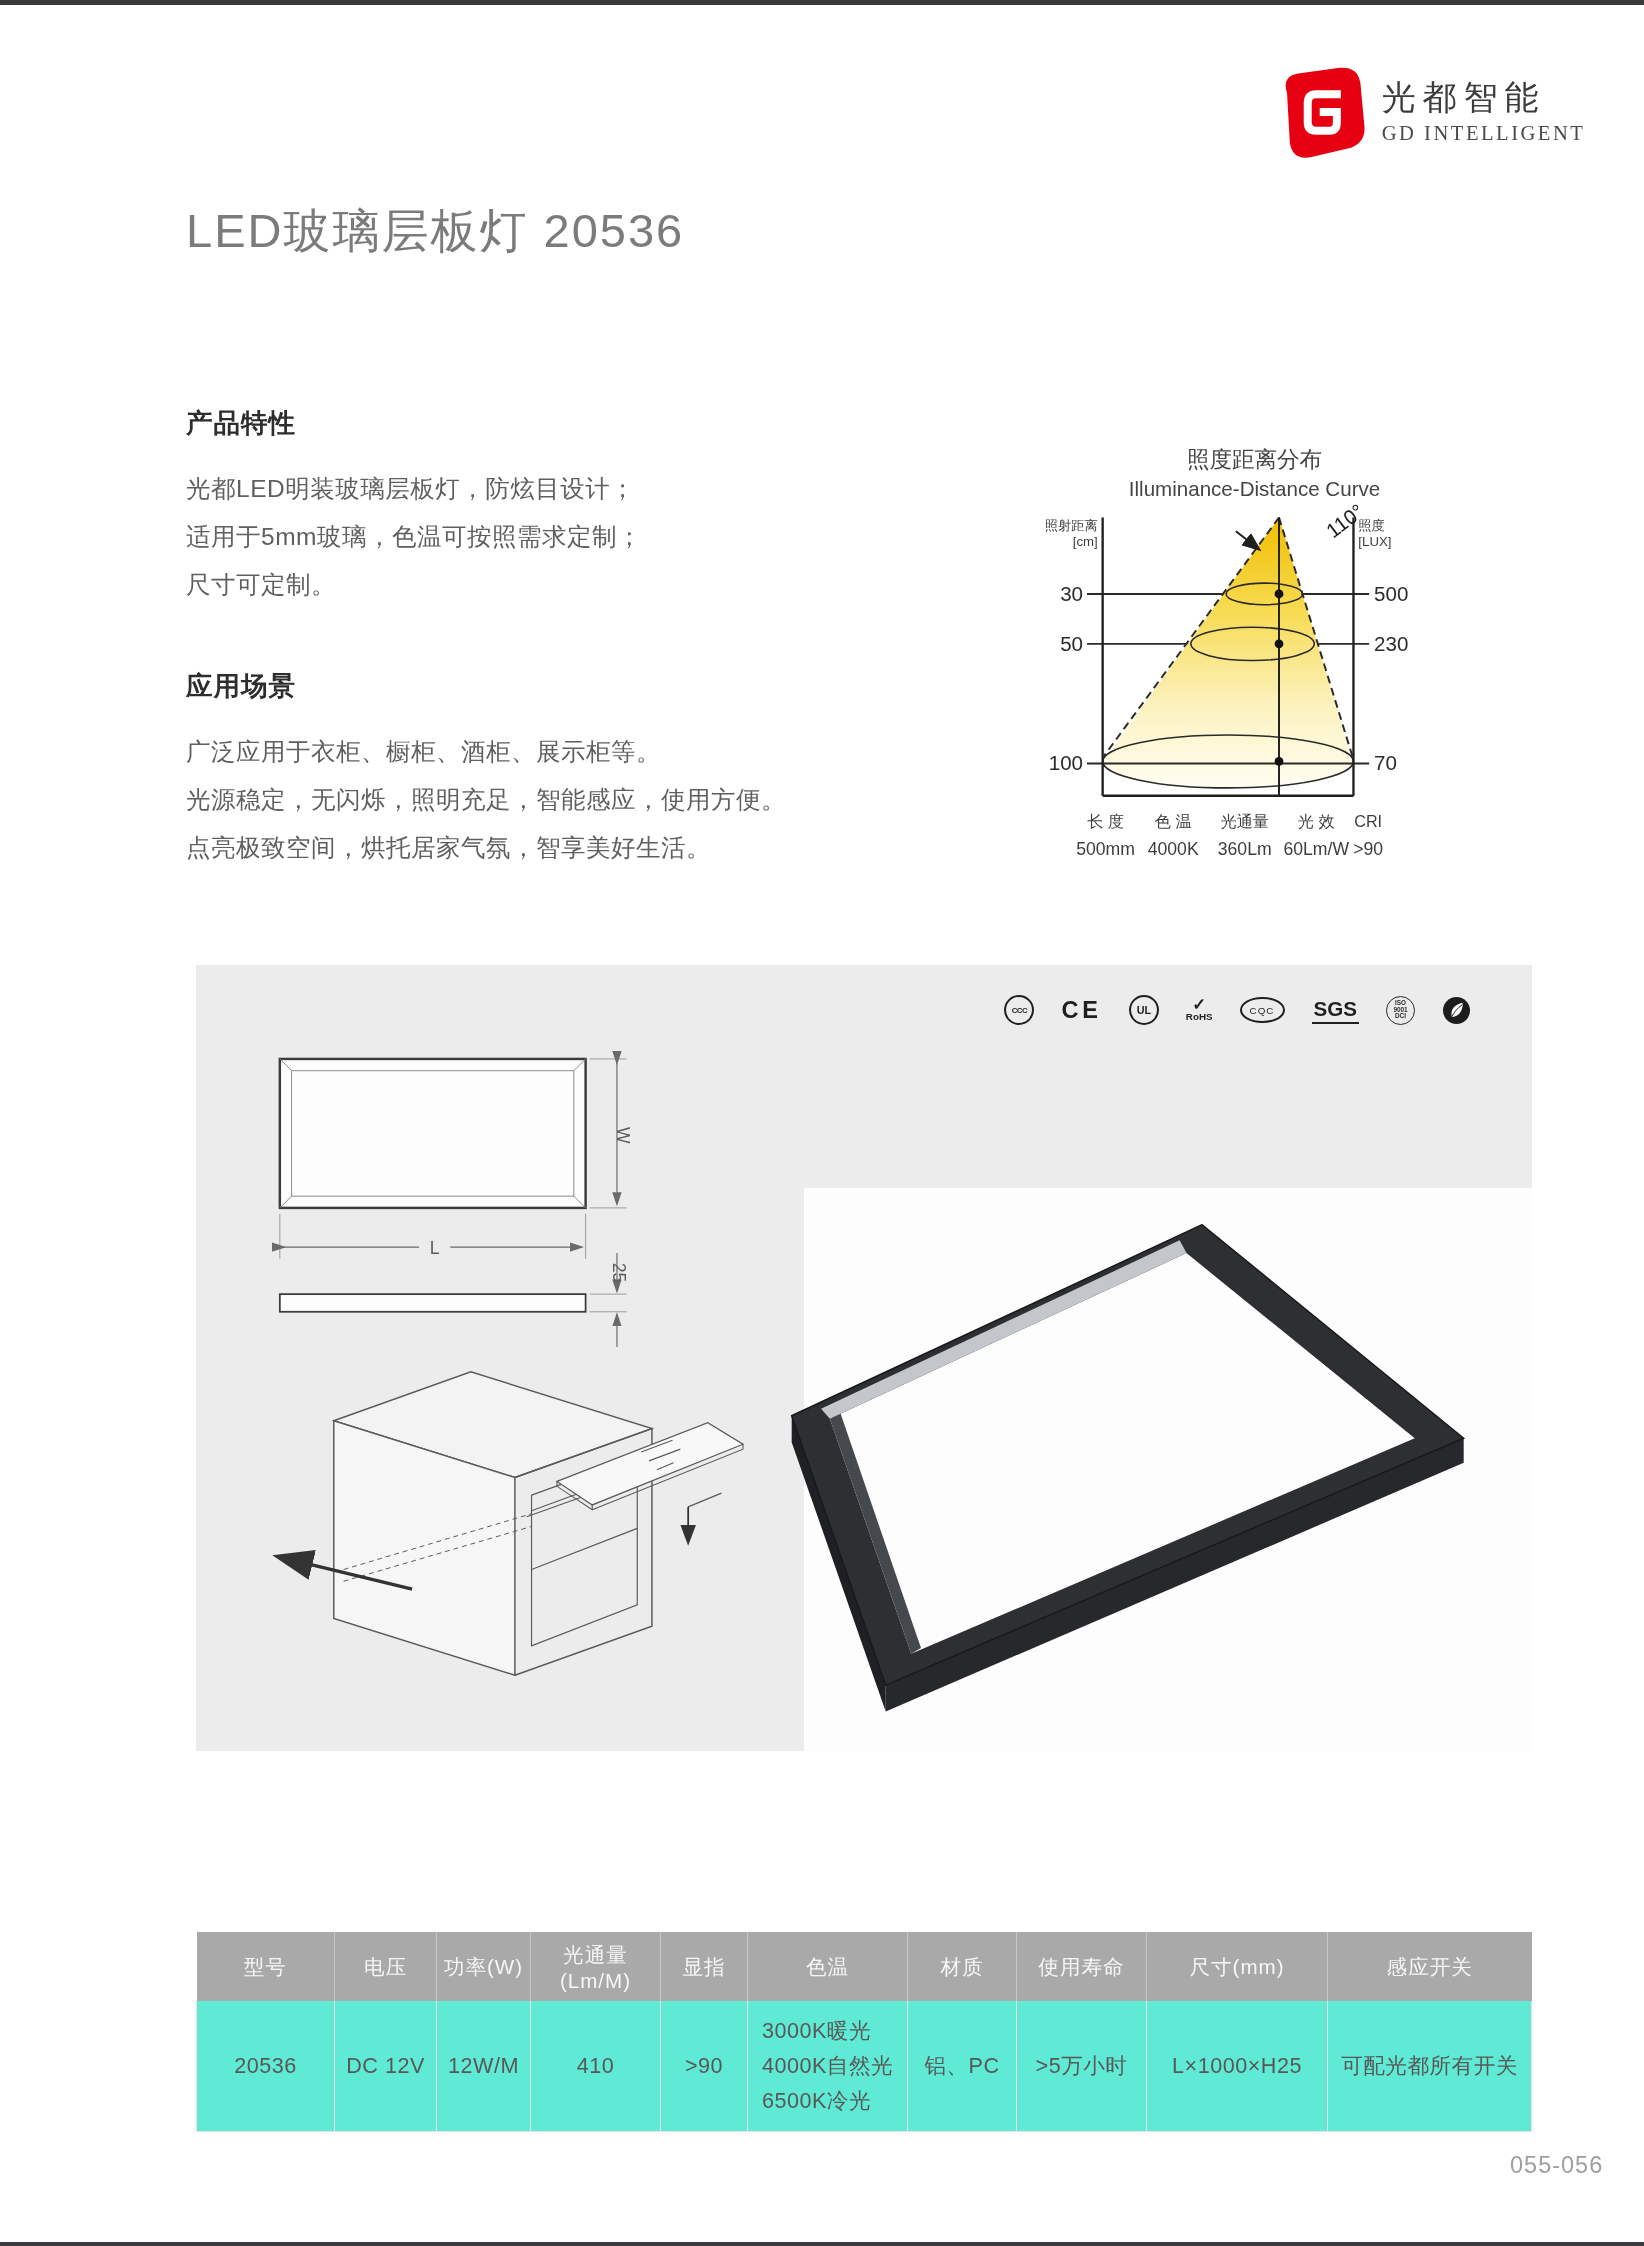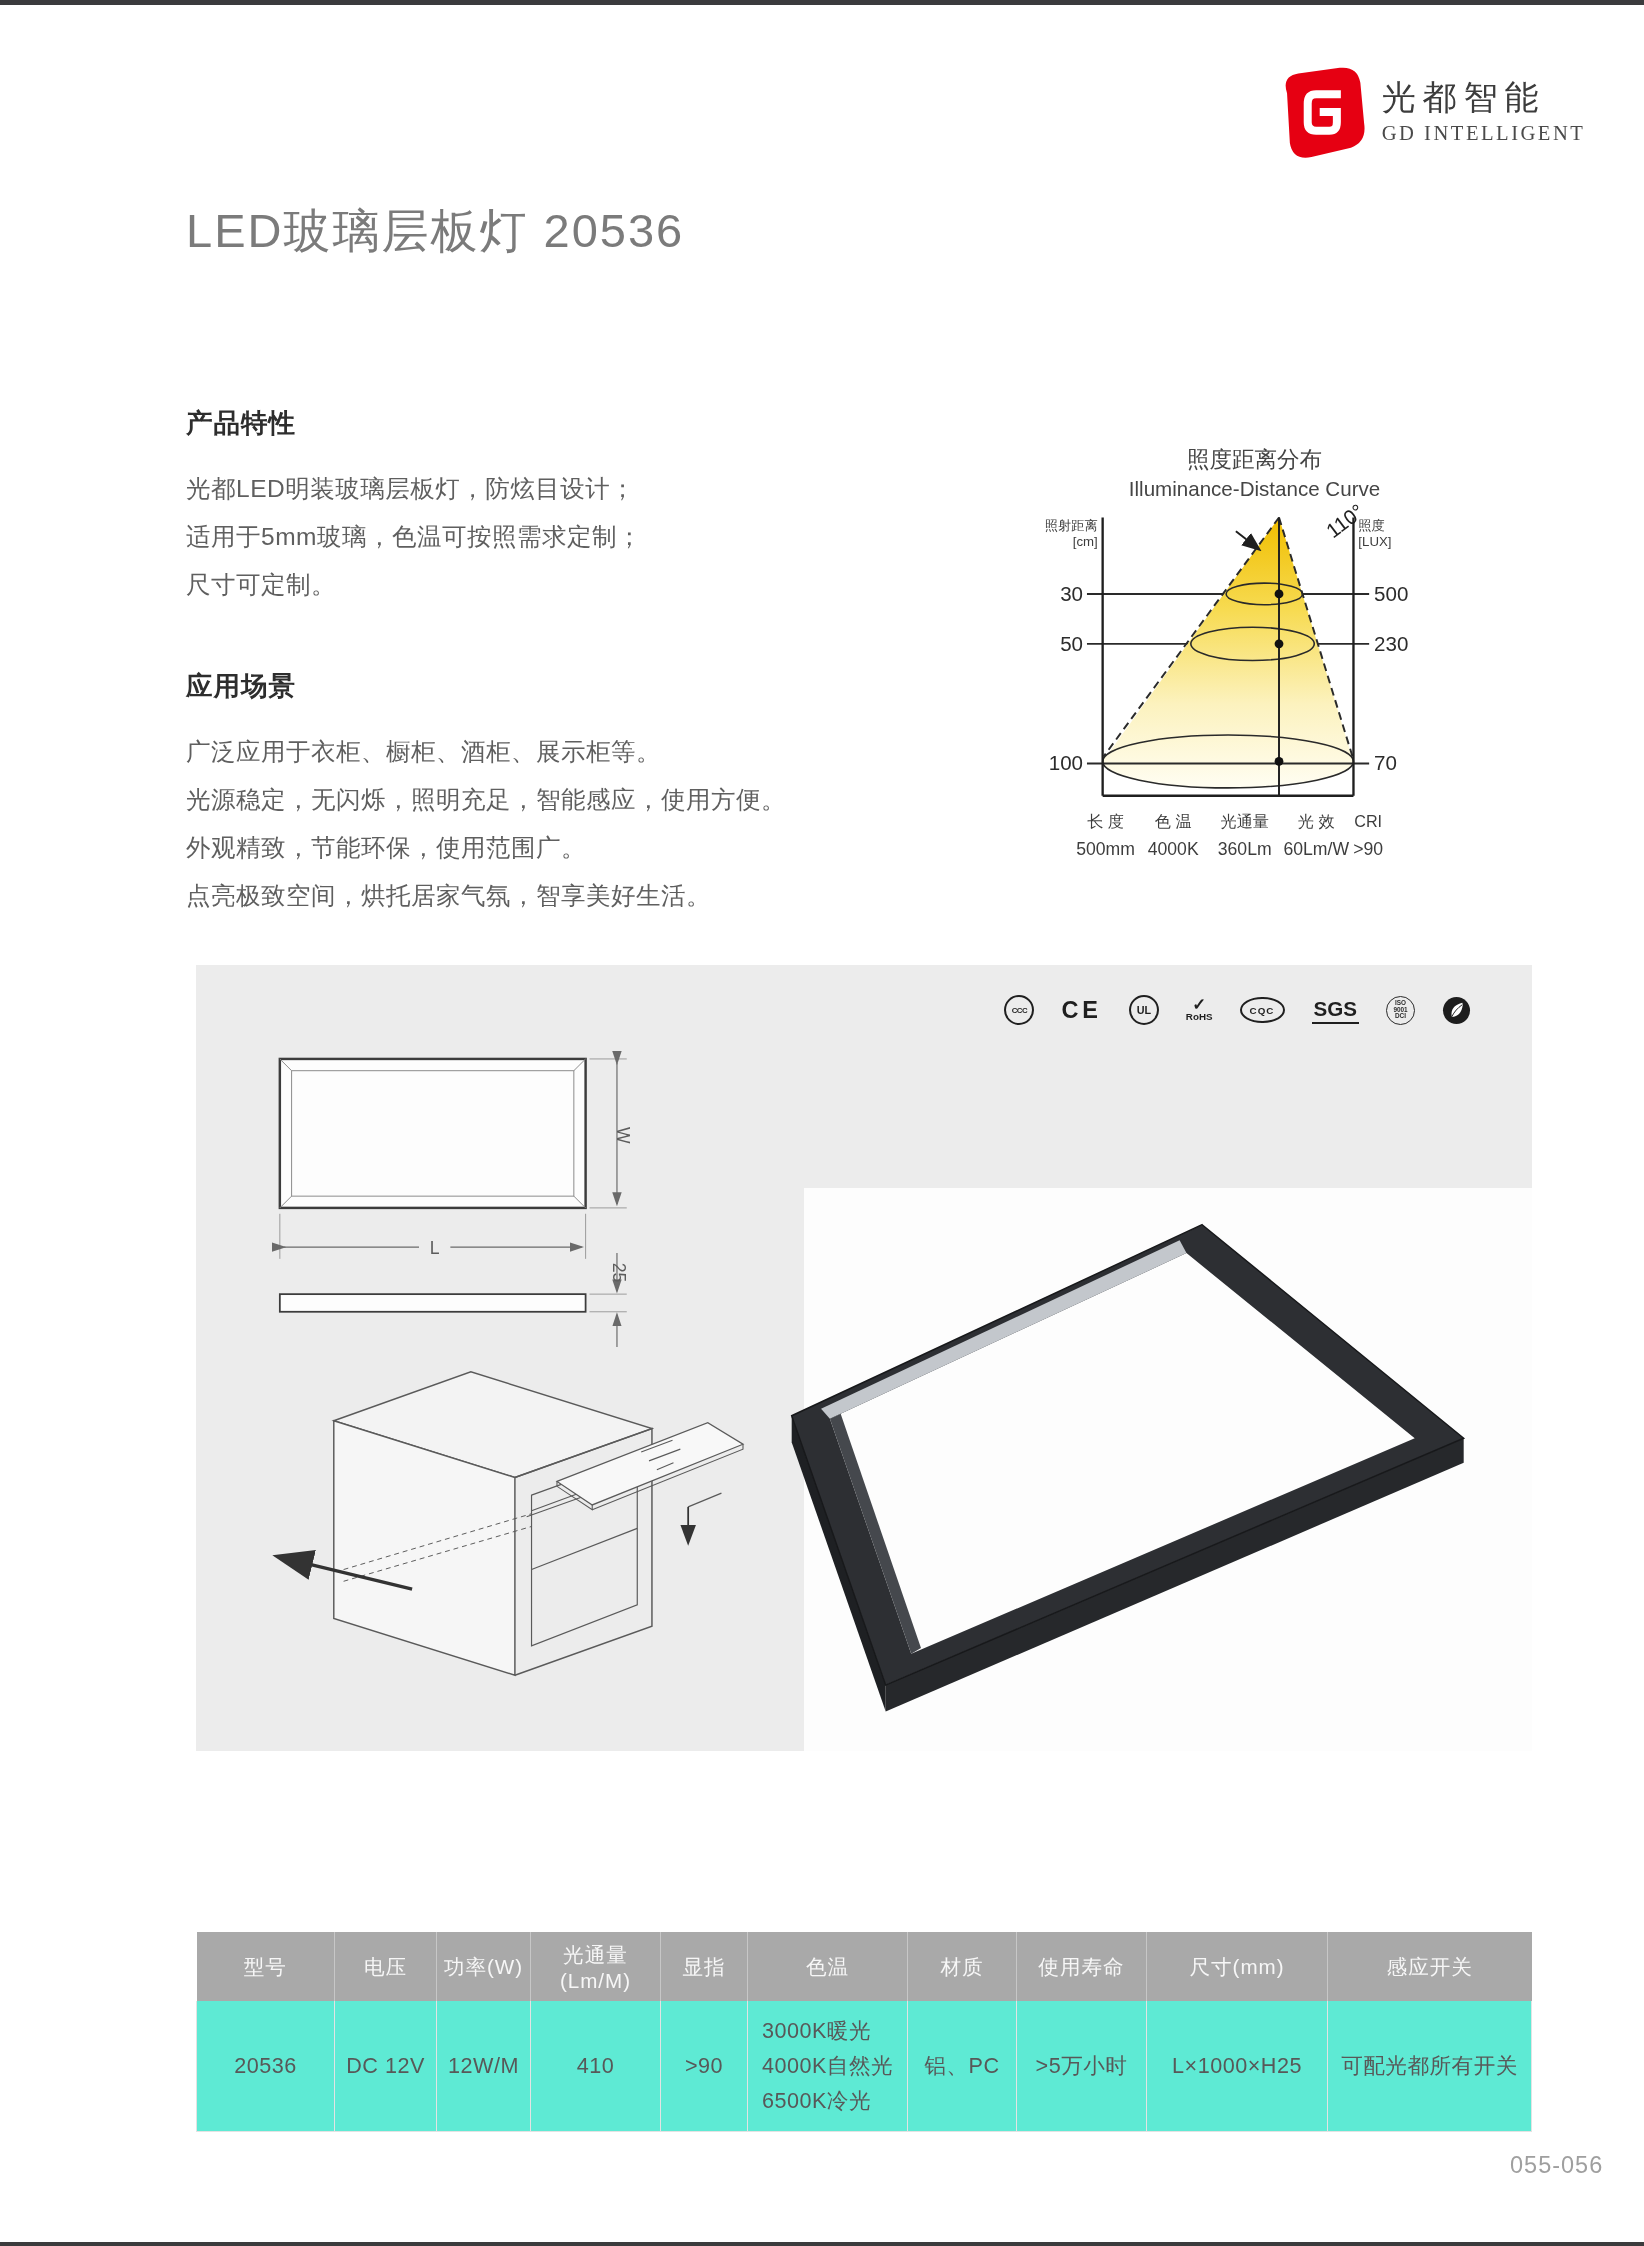--- a/index.html
+++ b/index.html
@@ -33,21 +33,21 @@
   .certs { position:absolute; top:25.5px; right:61px; display:flex; align-items:center; gap:27px; height:39px; }
   .cert-circle { width:30px; height:30px; border:2.4px solid #1f1f1f; border-radius:50%;
      display:flex; align-items:center; justify-content:center; color:#1f1f1f; font-weight:700; }
   .cert-ccc { font-size:7.8px; letter-spacing:-0.5px; }
   .cert-ce { font-size:23.5px; font-weight:700; color:#1f1f1f; letter-spacing:3.9px; }
   .cert-ul { font-size:10.8px; }
   .cert-rohs { display:flex; flex-direction:column; align-items:center; color:#1f1f1f; font-weight:700; }
   .cert-rohs .check { font-size:16.7px; line-height:13.7px; }
   .cert-rohs .label { font-size:9.8px; }
   .cert-oval { width:45px; height:26.5px; border:2.2px solid #1f1f1f; border-radius:50%;
-     display:flex; align-items:center; justify-content:center; font-size:9.8px; font-weight:700; color:#1f1f1f; letter-spacing:1px; }
+     display:flex; align-items:center; justify-content:center; font-size:9.8px; font-weight:400; color:#1f1f1f; letter-spacing:1px; }
   .cert-sgs { font-size:20.6px; font-weight:700; color:#1f1f1f; border-bottom:2.5px solid #1f1f1f; padding:0 2px 1px; }
   .cert-iso { width:29px; height:29px; border:1.8px solid #2a2a2a; border-radius:50%;
      display:flex; flex-direction:column; align-items:center; justify-content:center; color:#2a2a2a; font-weight:700; }
   .cert-iso span { font-size:6.4px; line-height:6.9px; }
 
   
   .spec-table { top:1932px; left:196px; width:1336px; border-collapse:collapse; table-layout:fixed; }
   .spec-table th {
      height:69px; background:#a9a9a9; color:#f7f7f7; font-weight:400; font-size:20.6px;
      border-right:1px solid rgba(255,255,255,0.35); letter-spacing:1px;
@@ -87,21 +87,20 @@
   <div class="section-heading">产品特性</div>
   <div class="section-line">光都LED明装玻璃层板灯，防炫目设计；</div>
   <div class="section-line">适用于5mm玻璃，色温可按照需求定制；</div>
   <div class="section-line">尺寸可定制。</div>
 </div>
 
 <div class="abs section" style="top:668px;">
   <div class="section-heading">应用场景</div>
   <div class="section-line">广泛应用于衣柜、橱柜、酒柜、展示柜等。</div>
   <div class="section-line">光源稳定，无闪烁，照明充足，智能感应，使用方便。</div>
-  <div class="section-line">外观精致，节能环保，使用范围广。</div>
   <div class="section-line">点亮极致空间，烘托居家气氛，智享美好生活。</div>
 </div>
 
 <svg class="abs" style="top:431px; left:1037px;" width="436" height="461" viewBox="0 0 445 470">
   <defs>
     <linearGradient id="coneGrad" gradientUnits="userSpaceOnUse" x1="0" y1="88" x2="0" y2="360">
       <stop offset="0" stop-color="#F0BE00"></stop>
       <stop offset="0.35" stop-color="#F7DB52"></stop>
       <stop offset="0.7" stop-color="#FCF2BE"></stop>
       <stop offset="1" stop-color="#FFFDF0"></stop>

